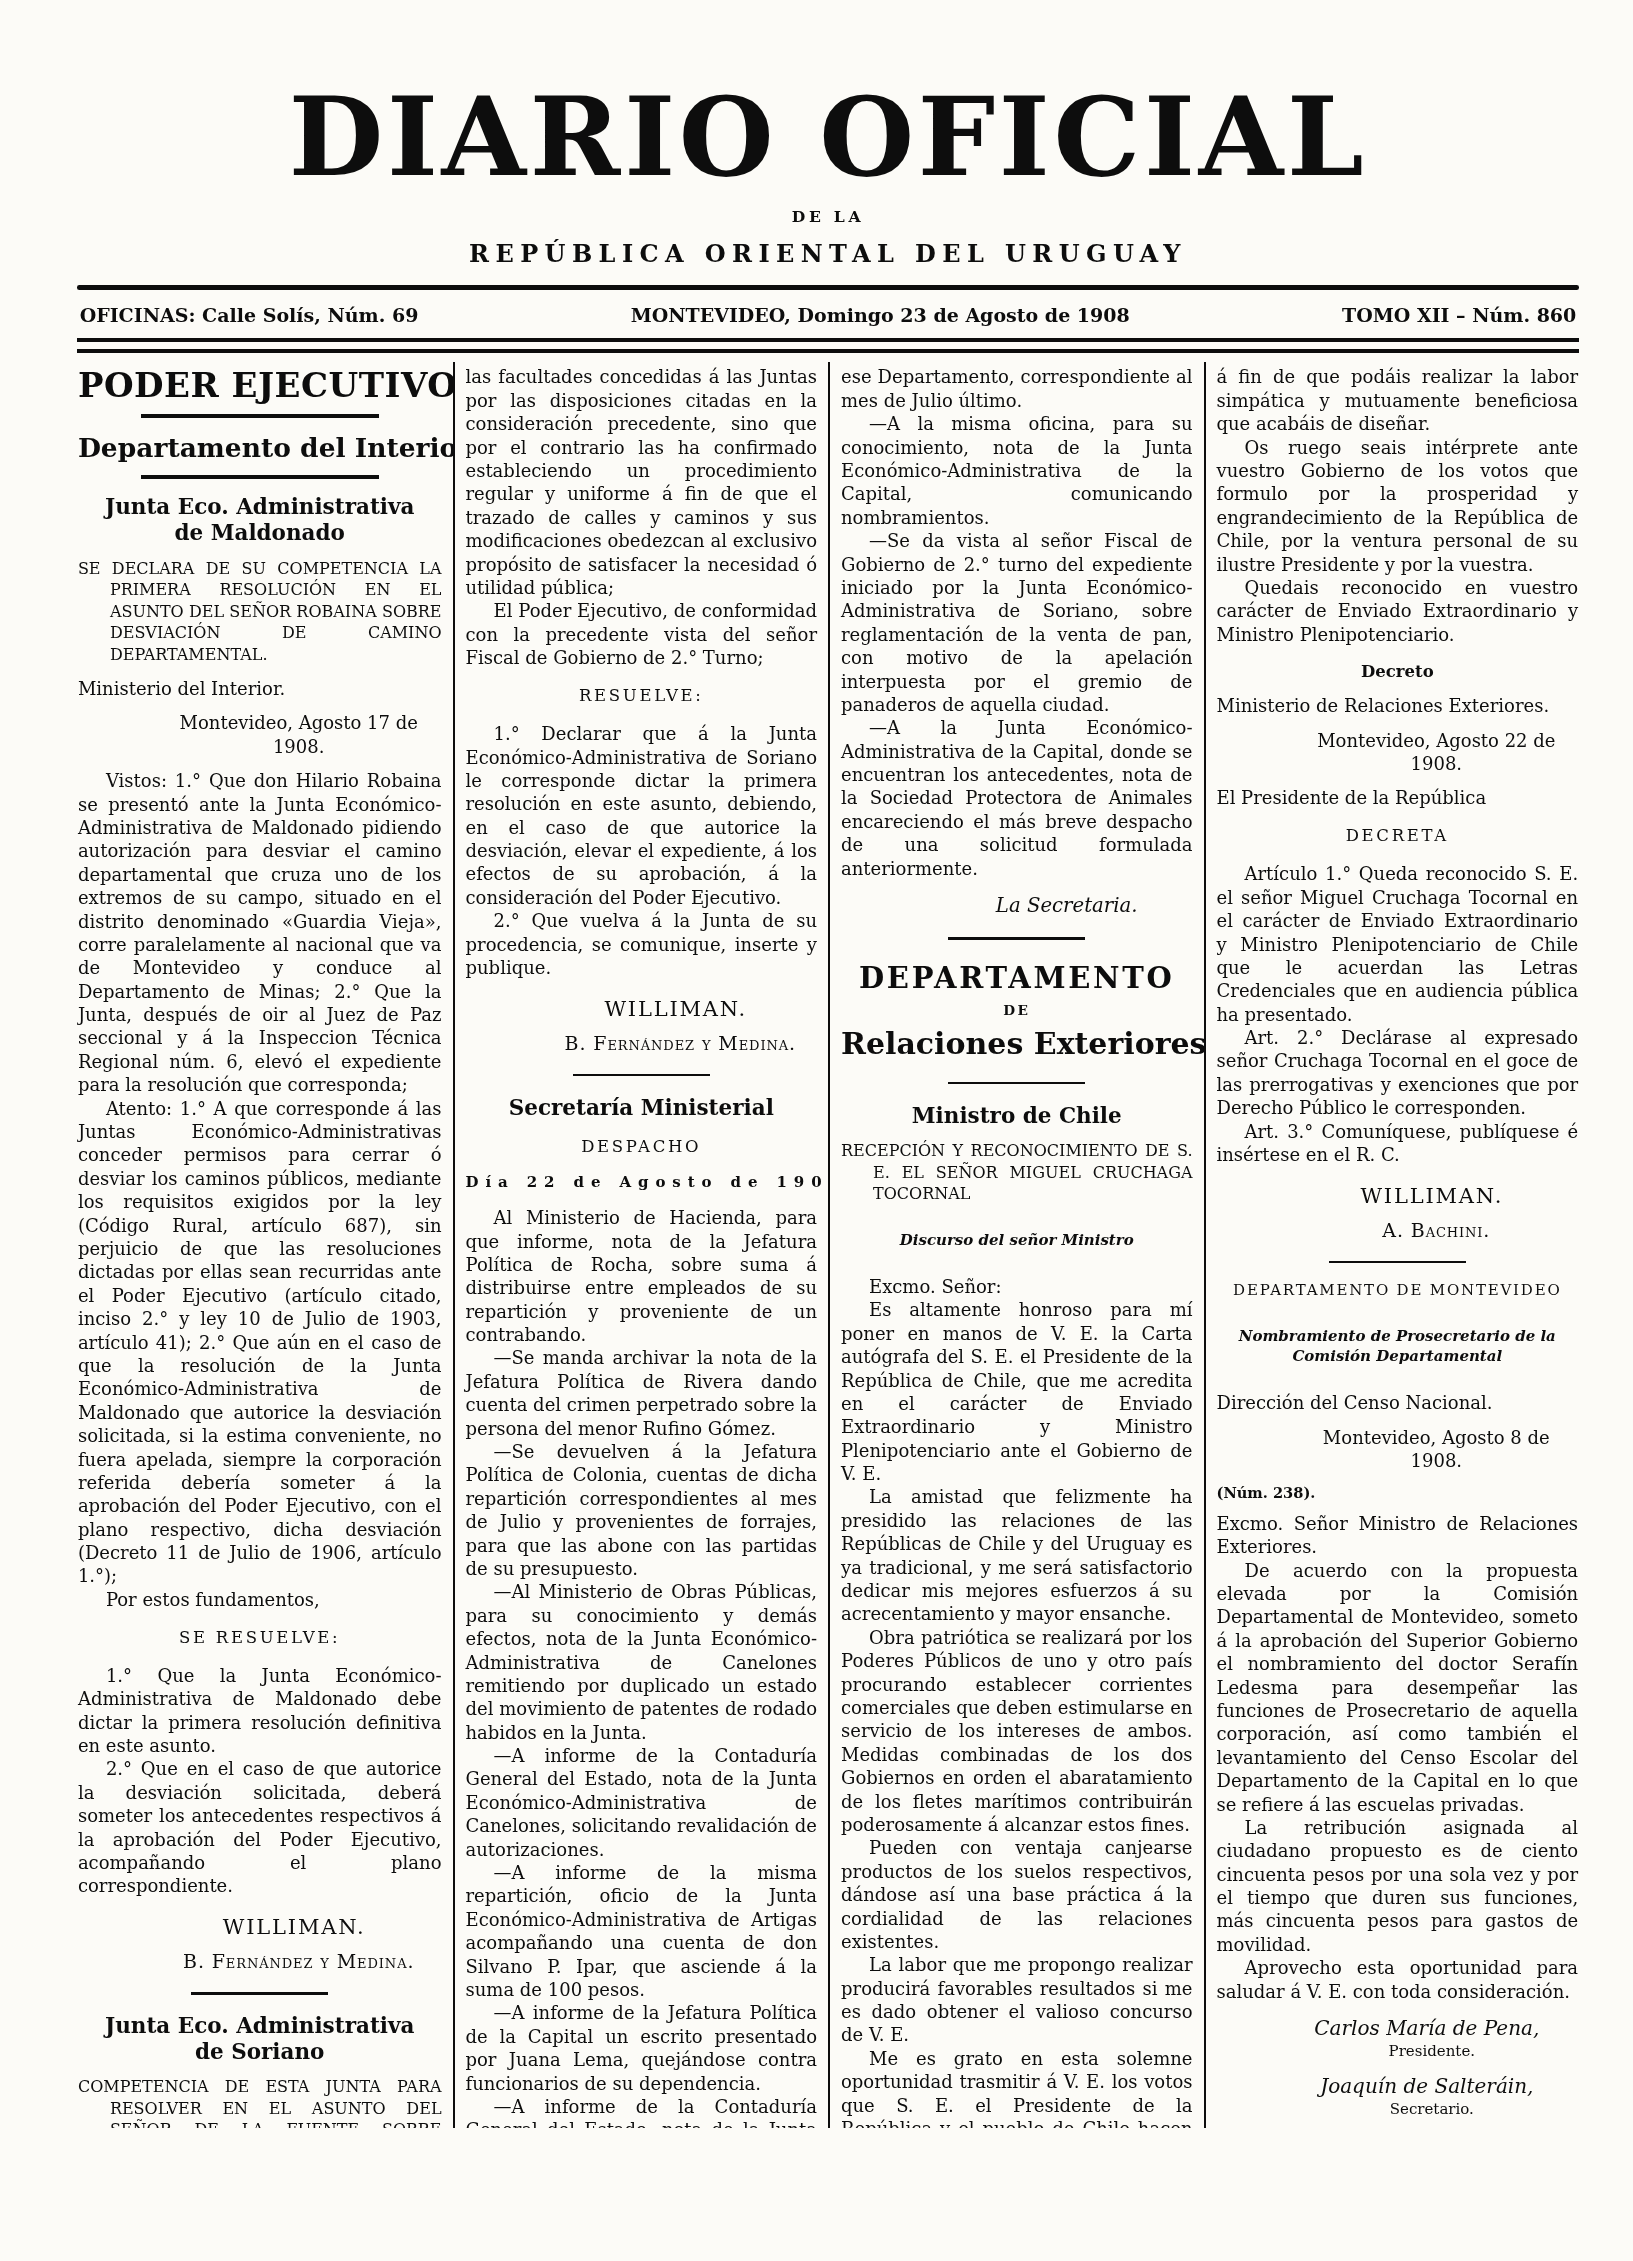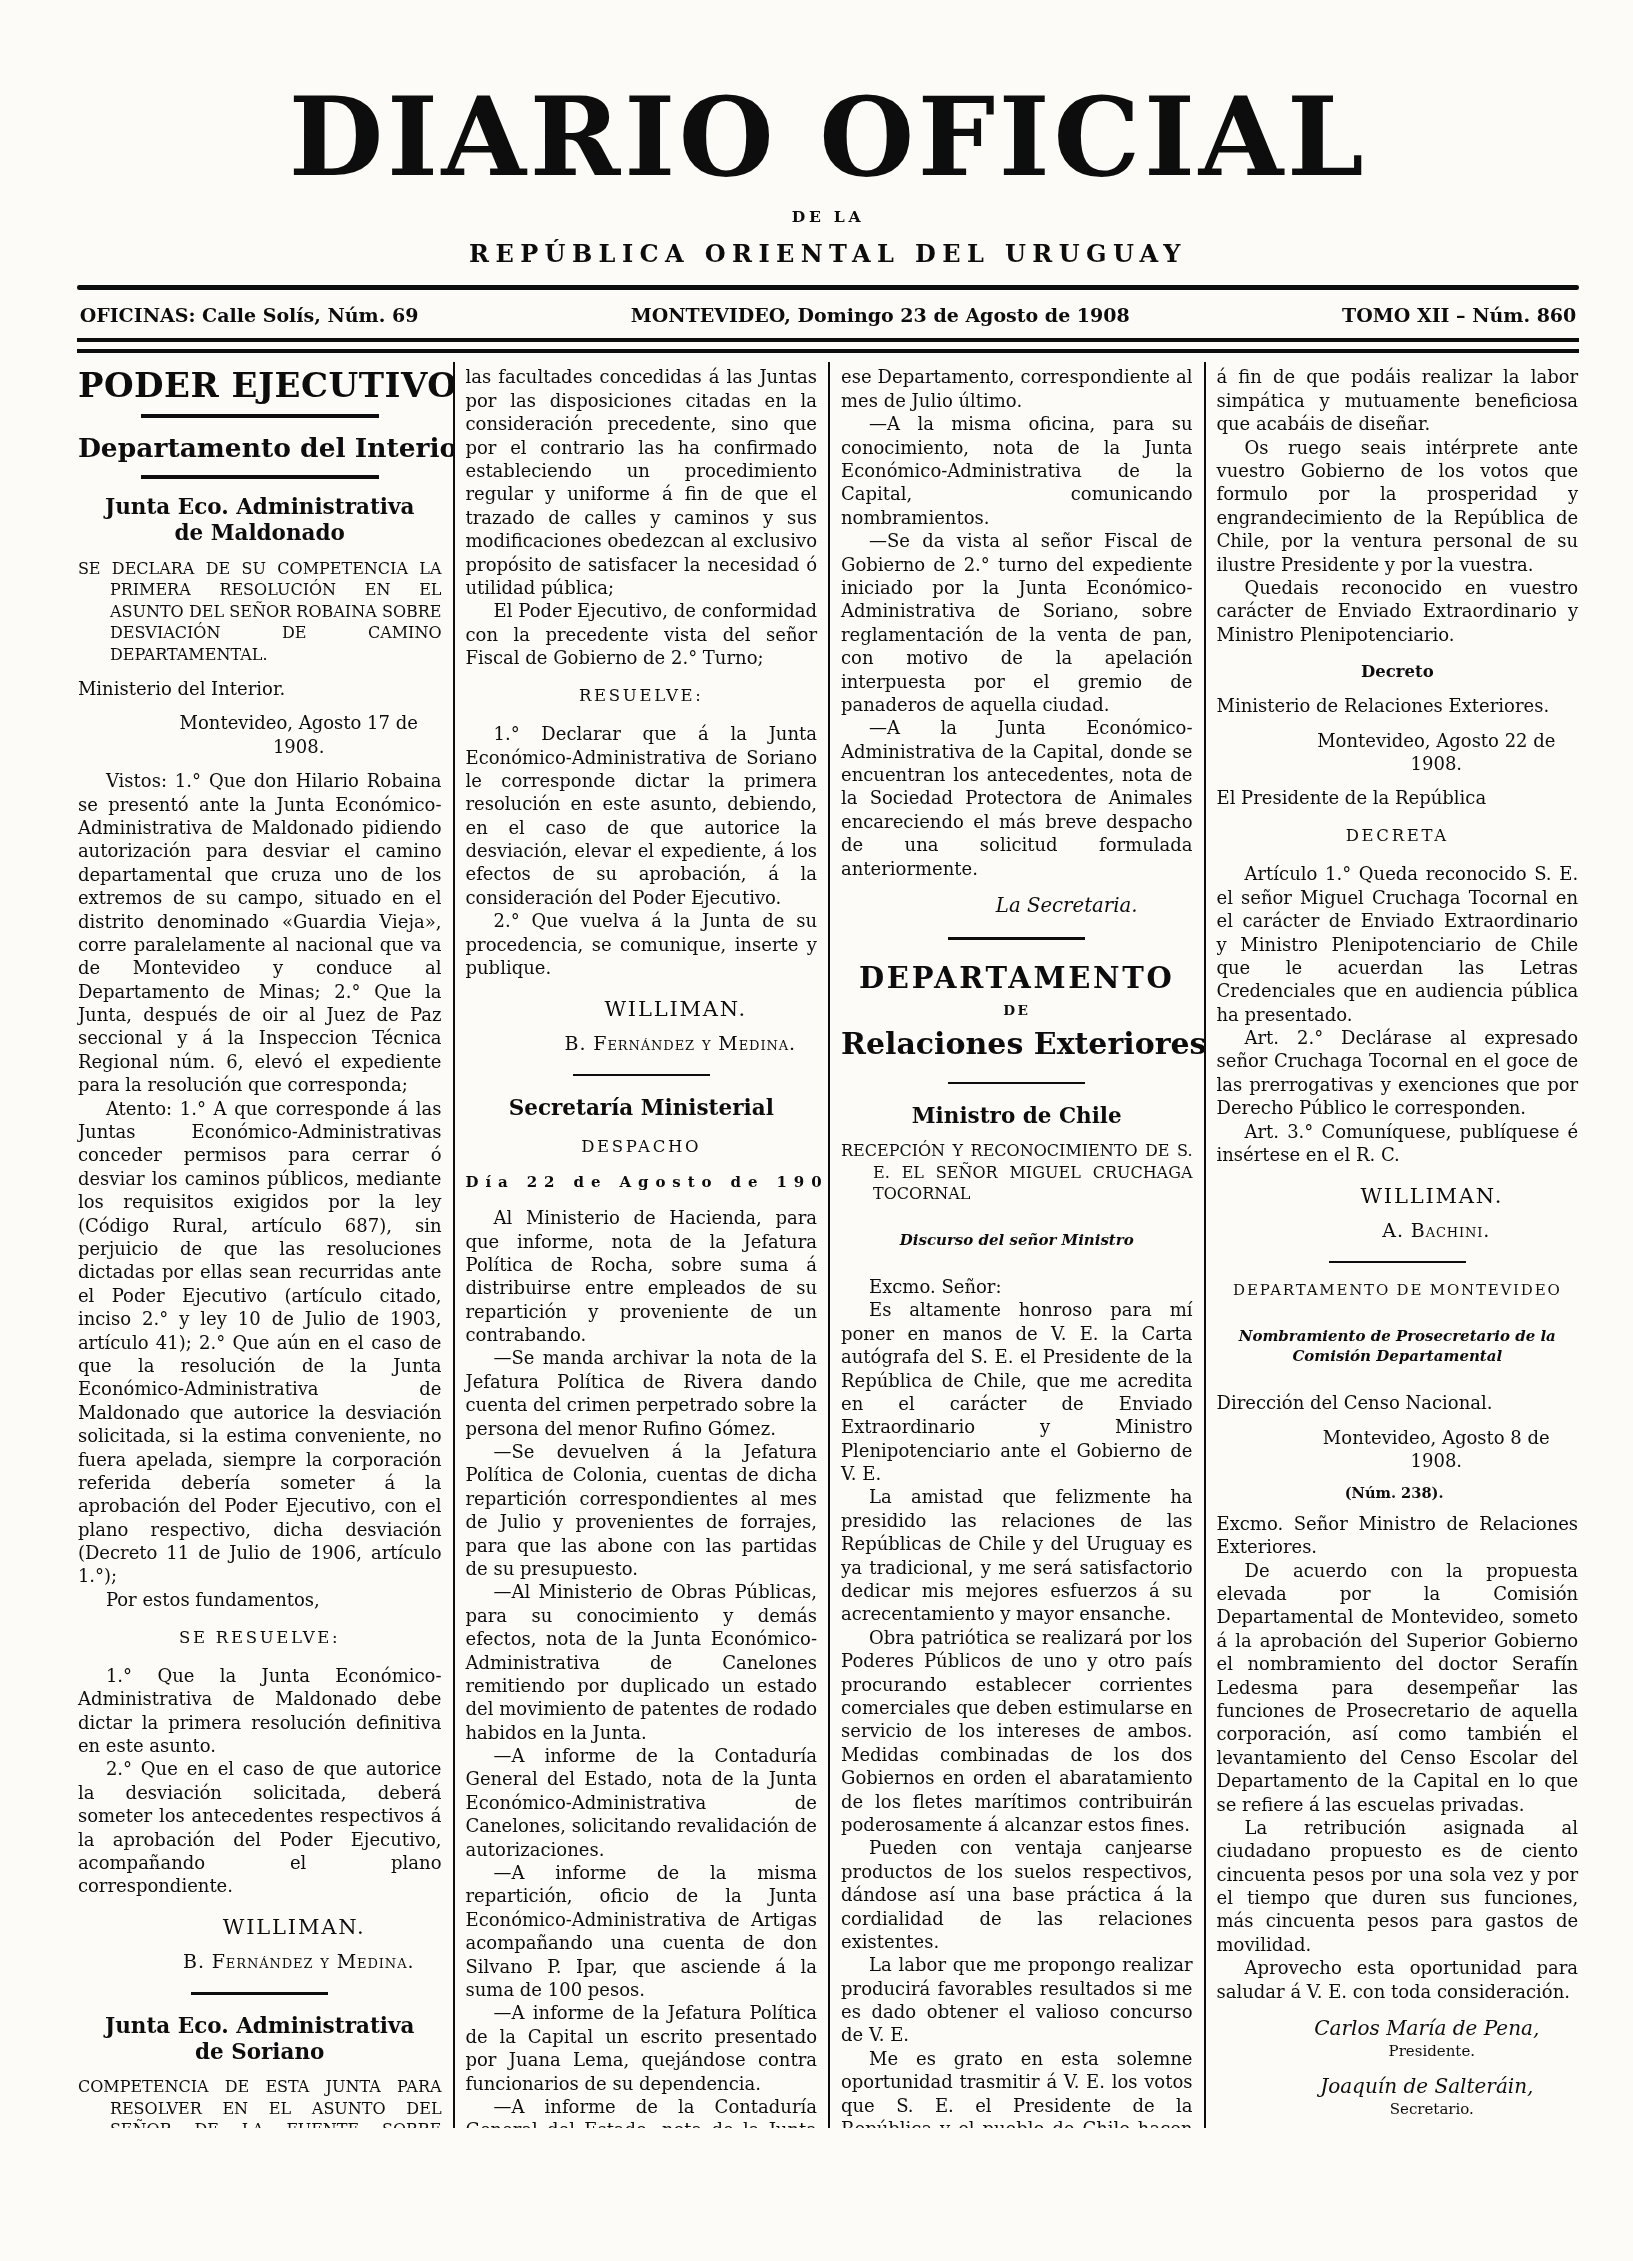--- a/index.html
+++ b/index.html
@@ -88,21 +88,21 @@
     padding-left:32px;text-indent:-32px;
     margin:12px 0;
   }
   .b-p{ text-indent:28px;margin:0; }
   .b-pc{ text-indent:0;margin:0; }
   .b-ctr{
     text-align:center;font-size:16.5px;letter-spacing:2.7px;
     margin:15.6px 0;text-indent:0;
   }
   .b-date{ text-align:center;padding-left:78px;margin:11px 0; }
-  .b-note{ text-align:center;font-size:14.6px;font-weight:bold;margin:6.4px 6.4px 9.2px 0; }
+  .b-note{ text-align:left;font-size:14.6px;font-weight:bold;margin:6.4px 6.4px 9.2px 0; }
   .b-sig{
     text-align:center;font-size:21px;letter-spacing:1.8px;
     padding-left:69px;margin:16.5px 0 4.6px;
   }
   .b-sig2{
     text-align:center;font-variant:small-caps;font-size:19px;
     letter-spacing:0.9px;padding-left:78px;margin:7.3px 0 13px;
   }
   .b-ital{ font-style:italic;text-align:center;font-size:20px;padding-left:59px;margin:12px 0 0.9px; }
   .b-role{ text-align:center;font-size:15px;padding-left:69px;margin:0.9px 0 6.4px; }

